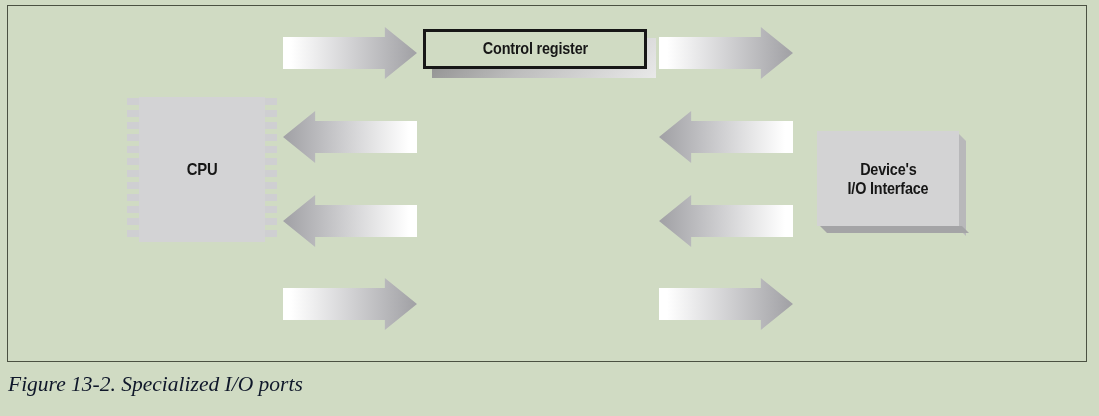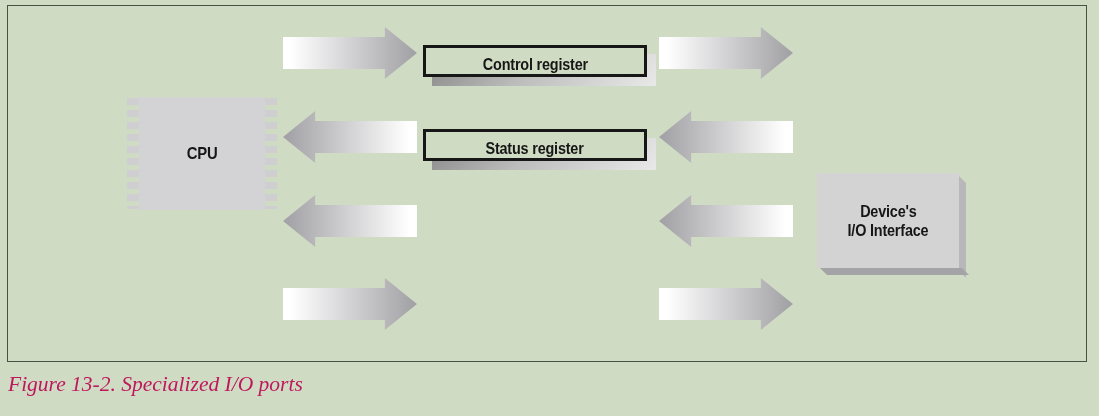--- a/index.html
+++ b/index.html
@@ -11,40 +11,40 @@
 
   
   .frame {
     position: absolute; left: 7px; top: 5px;
     width: 1080px; height: 357px;
     border: 1.5px solid #4b5142;
     box-sizing: border-box;
   }
 
   
-  .cpu { position: absolute; left: 119px; top: 91px; width: 150px; height: 113px; }
+  .cpu { position: absolute; left: 119px; top: 91px; width: 150px; height: 145px; }
   .cpu .pins {
     position: absolute; top: 1px; bottom: 1px; width: 13px;
     background: repeating-linear-gradient(to bottom, #cfcfd2 0 7px, rgba(0,0,0,0) 7px 12px);
   }
   .pins-left  { left: 0; }
   .pins-right { right: 0; }
   .cpu .chipbody {
     position: absolute; left: 12px; right: 12px; top: 0; bottom: 0;
     background: #d3d3d5;
     display: flex; align-items: center; justify-content: center;
   }
 
   
   .regbox {
-    position: absolute; left: 415px; width: 224px; height: 32px;
+    position: absolute; left: 415px; width: 224px; height: 40px;
     background: #d0dbc3;
     border: 3px solid #171717;
     box-sizing: border-box;
-    display: flex; align-items: flex-end; justify-content: center; margin-top: 16px;
+    display: flex; align-items: center; justify-content: center;
   }
   .regbox::after {             
     content: ""; position: absolute; left: 6px; top: 6px;
     width: calc(100% + 6px); height: calc(100% + 6px);
     background: linear-gradient(135deg, #888 0%, #bdbdbd 45%, #e9e9e9 100%);
     z-index: -1;
   }
   .rb1 { top: 23px; }  .rb2 { top: 107px; }  .rb3 { top: 191px; }  .rb4 { top: 274px; }
 
   
@@ -68,40 +68,39 @@
     background: linear-gradient(90deg, #a3a3a7 3%, #ffffff 94%);
     clip-path: polygon(100% 19%, 24% 19%, 24% 0, 0 50%, 24% 100%, 24% 81%, 100% 81%);
   }
 
   
   .device {
     position: absolute; left: 809px; top: 125px; width: 142px; height: 95px;
     background: #d3d3d4;
     display: flex; flex-direction: column; align-items: center; justify-content: center;
     line-height: 19px;
-    margin-top: 42px;
   }
   .device::before {            
     content: ""; position: absolute; left: 100%; top: 3px;
     width: 7px; height: 100%;
     background: #b8b8ba;
     transform: skewY(45deg); transform-origin: top left;
   }
   .device::after {             
     content: ""; position: absolute; top: 100%; left: 3px;
     width: 100%; height: 7px;
     background: #a4a4a6;
     transform: skewX(45deg); transform-origin: top left;
   }
 
   
   .caption {
     position: absolute; left: 8px; top: 372px;
     font-family: "Liberation Serif", serif;
-    font-style: italic; font-size: 21.5px; color: #be185d;
+    font-style: italic; font-size: 21.5px; color: #0f172a;
     white-space: nowrap;
   }
 </style>
 </head>
 <body>
 
 <div class="frame">
 
   <div class="cpu">
     <div class="pins pins-left"></div>
@@ -111,23 +110,20 @@
     </div>
   </div>
 
   <div class="arrow al r1 dir-right"></div>
   <div class="regbox rb1">
     <span class="blabel">Control register</span>
   </div>
   <div class="arrow ar r1 dir-right"></div>
 
   <div class="arrow al r2 dir-left"></div>
-  <div class="regbox rb2">
-    <span class="blabel">Status register</span>
-  </div>
   <div class="arrow ar r2 dir-left"></div>
 
   <div class="arrow al r3 dir-left"></div>
   <div class="arrow ar r3 dir-left"></div>
 
   <div class="arrow al r4 dir-right"></div>
   <div class="arrow ar r4 dir-right"></div>
 
   <div class="device">
     <span class="blabel">Device's</span>

